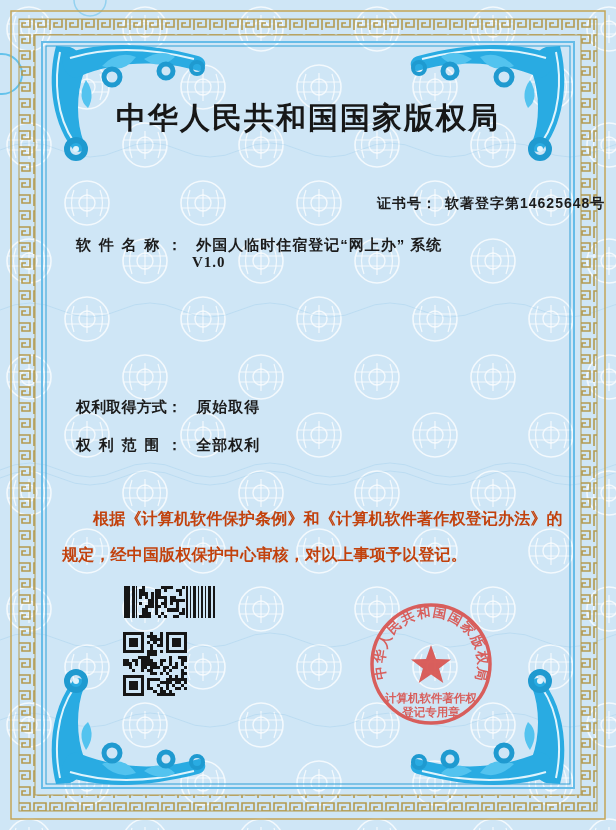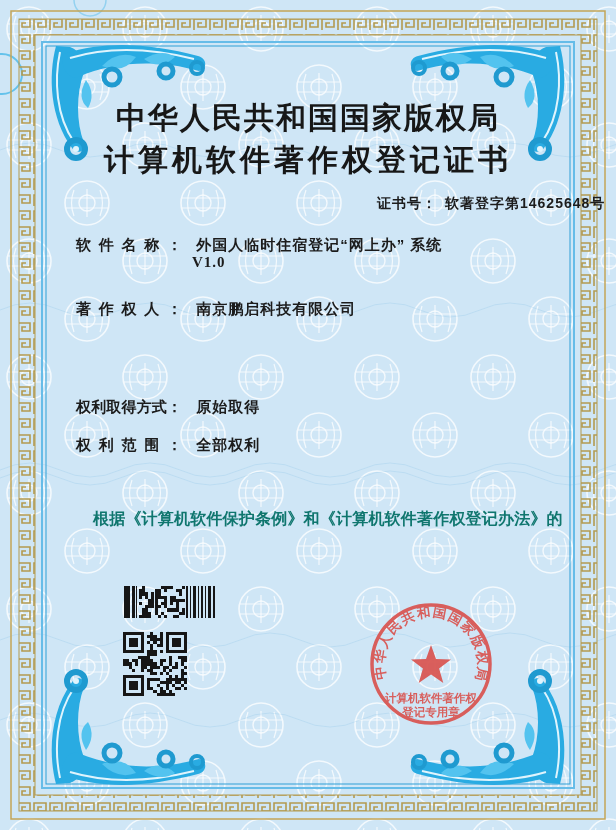--- a/index.html
+++ b/index.html
@@ -10,21 +10,21 @@
   .layer{position:absolute;left:0;top:0;width:616px;height:830px;}
   .t{position:absolute;color:#1c1c1c;white-space:nowrap;}
   .title{left:0;width:616px;text-align:center;
          font-family:"Liberation Serif","DejaVu Serif",serif;
          font-weight:bold;font-size:30px;letter-spacing:2px;color:#171717;}
   .certno{font-size:14px;font-weight:bold;letter-spacing:1px;}
   .frow{left:76px;font-size:15px;font-weight:bold;}
   .frow .lbl{display:inline-block;width:106px;text-align:justify;text-align-last:justify;}
   .frow .val{margin-left:10px;letter-spacing:1px;}
   .v2{left:192px;font-size:15px;font-weight:bold;letter-spacing:1px;font-family:Liberation Serif, serif;}
-  .stmt{font-size:16px;font-weight:bold;letter-spacing:0.2px;color:#0f766e;}
+  .stmt{font-size:16px;font-weight:bold;letter-spacing:0.2px;color:#c2410c;}
   .date{left:351px;top:724px;width:160px;text-align:center;
         font-size:16px;font-weight:bold;letter-spacing:1px;color:#111;}
   .barcode{position:absolute;left:124px;top:586px;width:92px;height:32px;}
   .barcode i{position:absolute;top:0;height:32px;background:#161616;display:block;}
   .barcode b{position:absolute;background:#161616;display:block;}
   .qrcode{position:absolute;left:123px;top:632px;width:64px;height:64px;background:#cfe6f6;}
   .qrcode i{position:absolute;background:#161616;display:block;}
   .seal{position:absolute;left:366px;top:599px;width:130px;height:130px;opacity:0.92;}
 </style>
 </head>
@@ -95,49 +95,45 @@
 
     <use href="#ornament" transform="translate(46,46)"></use>
     <use href="#ornament" transform="translate(570,46) scale(-1,1)"></use>
     <use href="#ornament" transform="translate(46,784) scale(1,-1)"></use>
     <use href="#ornament" transform="translate(570,784) scale(-1,-1)"></use>
   </svg>
 
   <div class="layer">
 
     <div class="t title" style="top:98px;">中华人民共和国国家版权局</div>
-    <div class="t title" style="top:140px;letter-spacing:4px;">计算机软件著作权登记证书</div>
 
     <div class="t certno" style="left:377px;top:195px;">
       <span>证书号：</span><span style="margin-left:8px;">软著登字第14625648号</span>
     </div>
 
     <div class="t frow" style="top:236px;">
       <span class="lbl">软件名称：</span>
       <span class="val">外国人临时住宿登记“网上办” 系统</span>
     </div>
     <div class="t v2" style="top:254px;">V1.0</div>
 
-    <div class="t frow" style="top:300px;">
-      <span class="lbl">著作权人：</span>
-      <span class="val">南京鹏启科技有限公司</span>
-    </div>
 
     <div class="t frow" style="top:436px;">
       <span class="lbl">权利范围：</span>
       <span class="val">全部权利</span>
     </div>
 
     <div class="t frow" style="top:398px;">
       <span class="lbl">权利取得方式：</span>
       <span class="val">原始取得</span>
     </div>
 
 
     <div class="t stmt" style="left:93px;top:509px;">根据《计算机软件保护条例》和《计算机软件著作权登记办法》的</div>
+    <div class="t stmt" style="left:62px;top:545px;">规定，经中国版权保护中心审核，对以上事项予以登记。</div>
 
     <div class="barcode">
         <i style="left: 0px; width: 6px;"></i>
         <i style="left: 8px; width: 3px;"></i>
         <i style="left: 12px; width: 1px;"></i>
         <i style="left: 62px; width: 2px;"></i>
         <i style="left: 66px; width: 1px;"></i>
         <i style="left: 69px; width: 3px;"></i>
         <i style="left: 74px; width: 1px;"></i>
         <i style="left: 77px; width: 2px;"></i>

